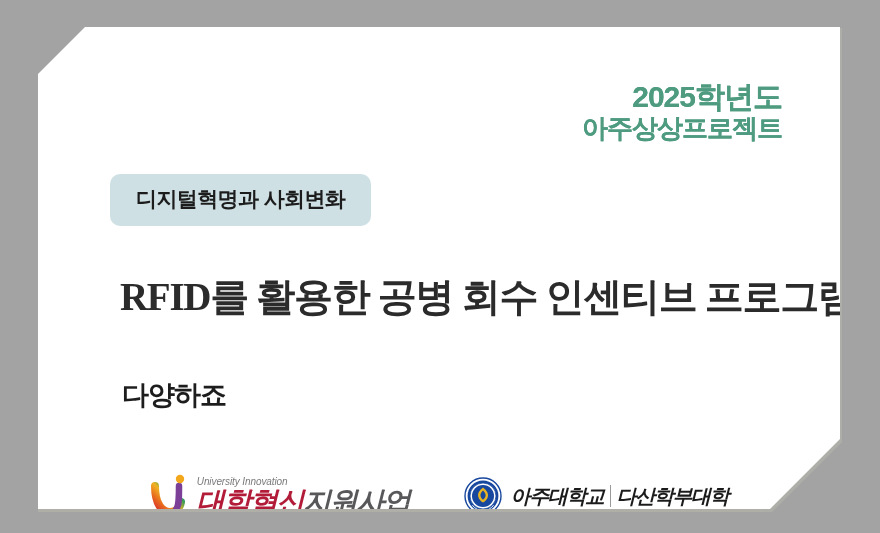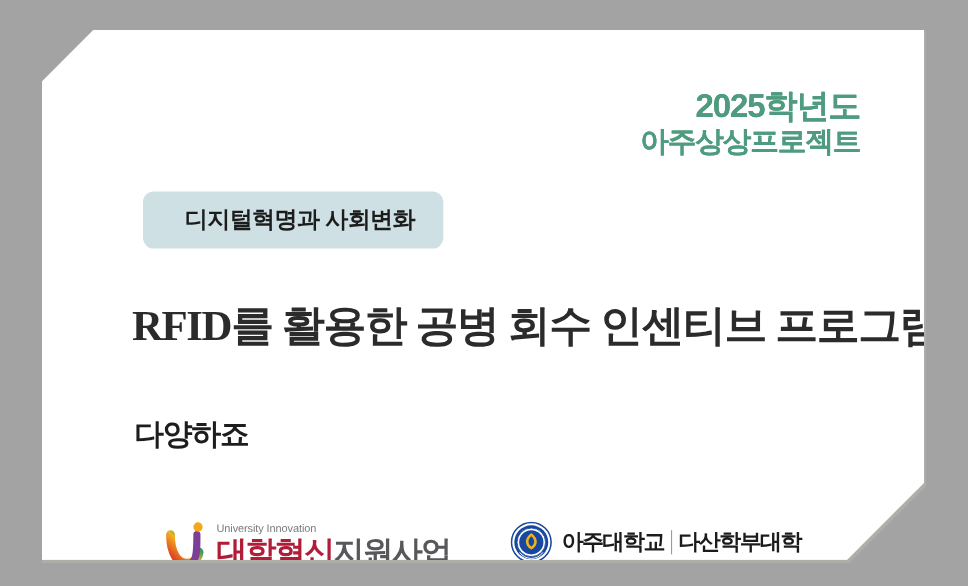--- a/index.html
+++ b/index.html
@@ -61,25 +61,25 @@
     font-size: 30px;
     font-weight: 800;
     white-space: nowrap;
     text-shadow: 0 0 0 #4e9b80;
   }
   .year-line.l2 { font-size: 26px; }
 
   
   .badge {
     position: absolute;
-    left: 92px;
+    left: 72px;
     top: 147px;
     background: #cfe0e4;
     border-radius: 10px;
-    padding: 11px 26px 13px 38px;
+    padding: 11px 26px 13px 26px;
     color: #1c1c1c;
     font-size: 21px;
     font-weight: 800;
     letter-spacing: -0.6px;
     white-space: nowrap;
   }
 
   
   .main-title {
     position: absolute;
@@ -108,22 +108,23 @@
   }
 
   
   .logos {
     position: absolute;
     left: 0;
     right: 0;
     top: 447px;
     display: flex;
     justify-content: center;
-    align-items: flex-start;
+    align-items: center;
     gap: 54px;
+    font-style: italic;
   }
 
   .logo-ui {
     display: flex;
     align-items: center;
     gap: 7px;
   }
   .ui-mark {
     width: 40px;
     height: 44px;

